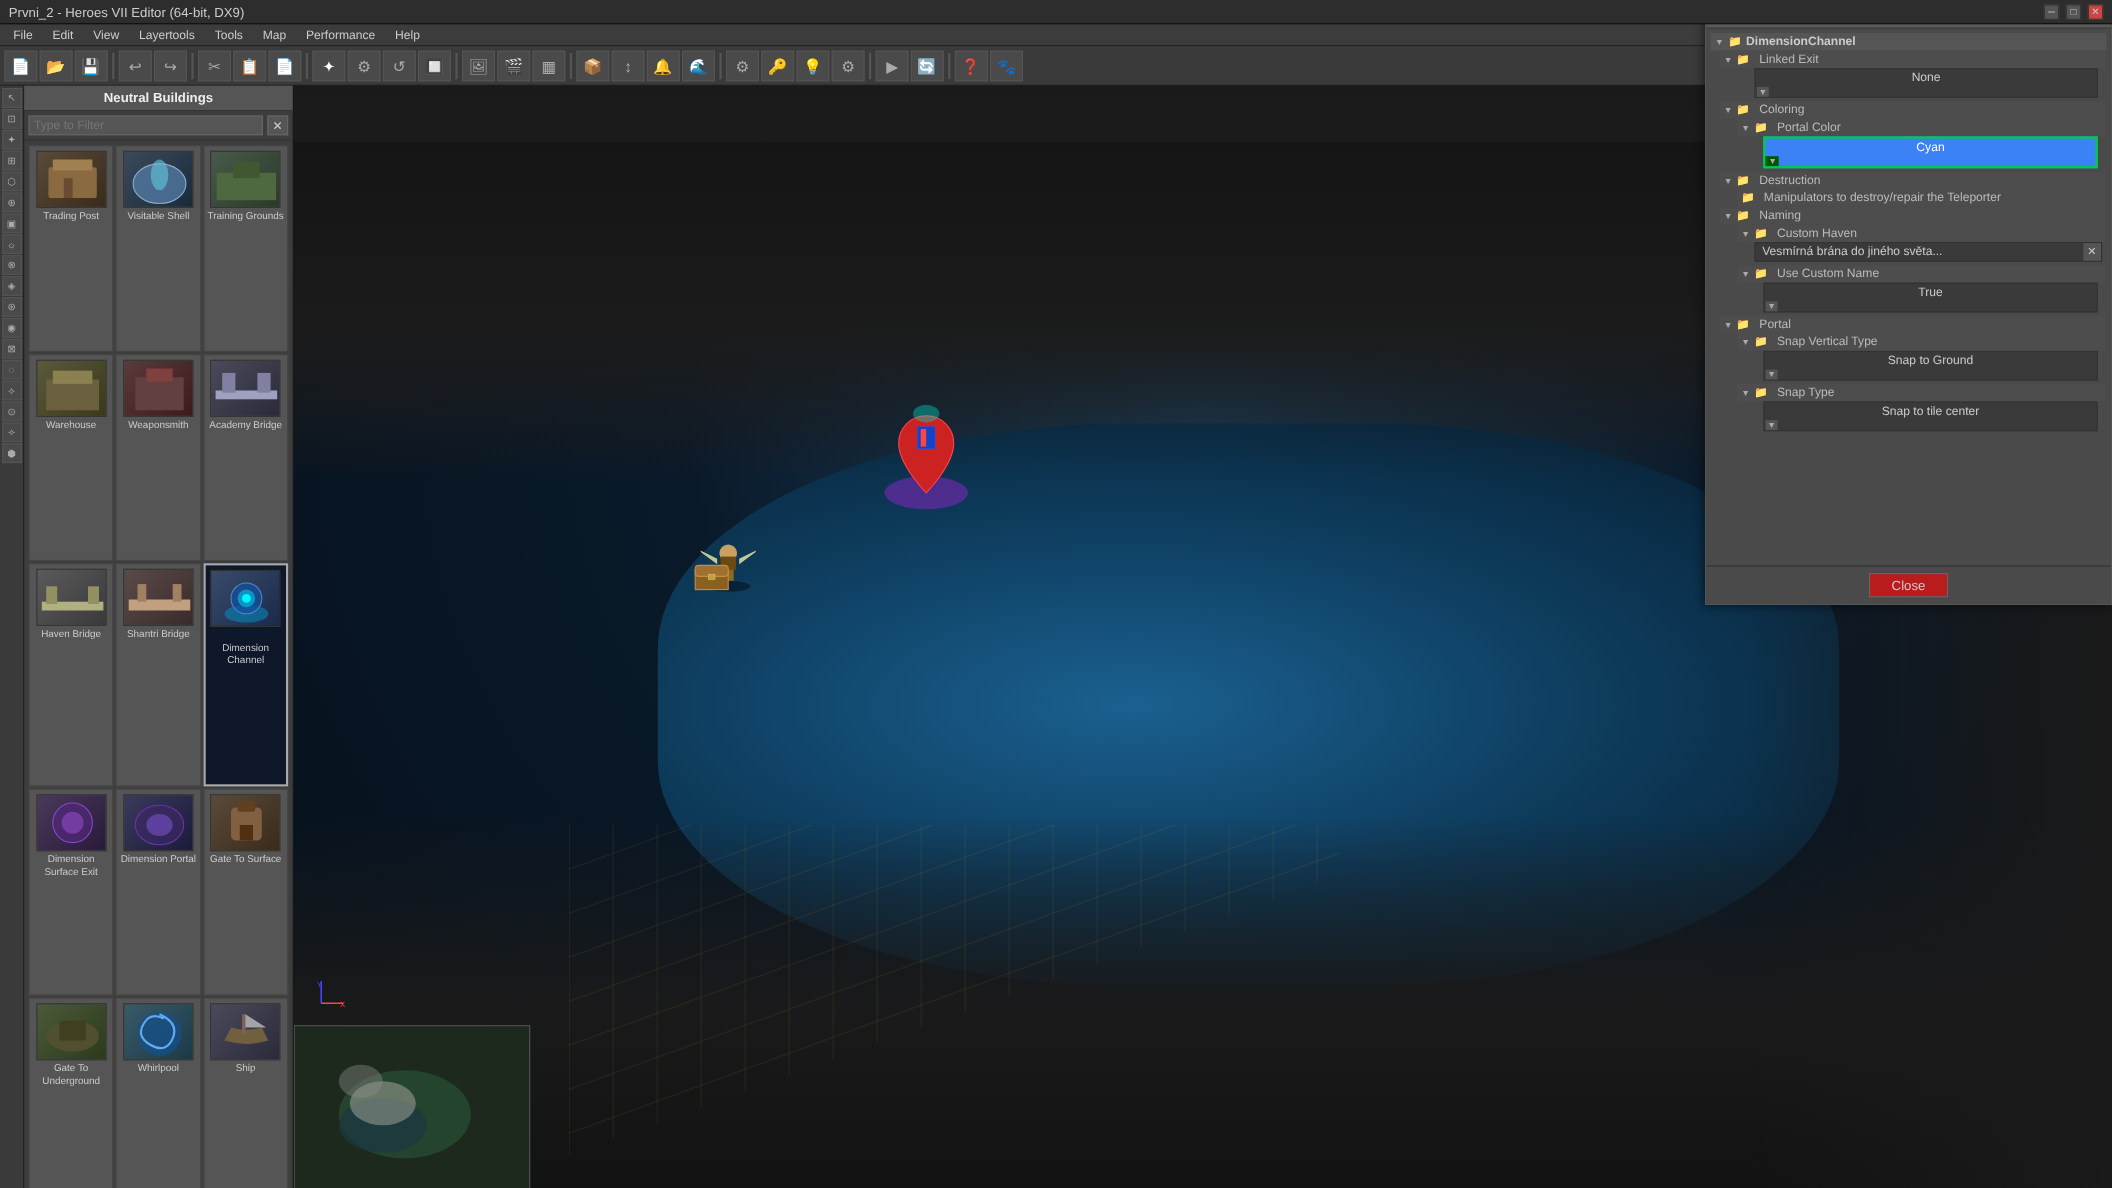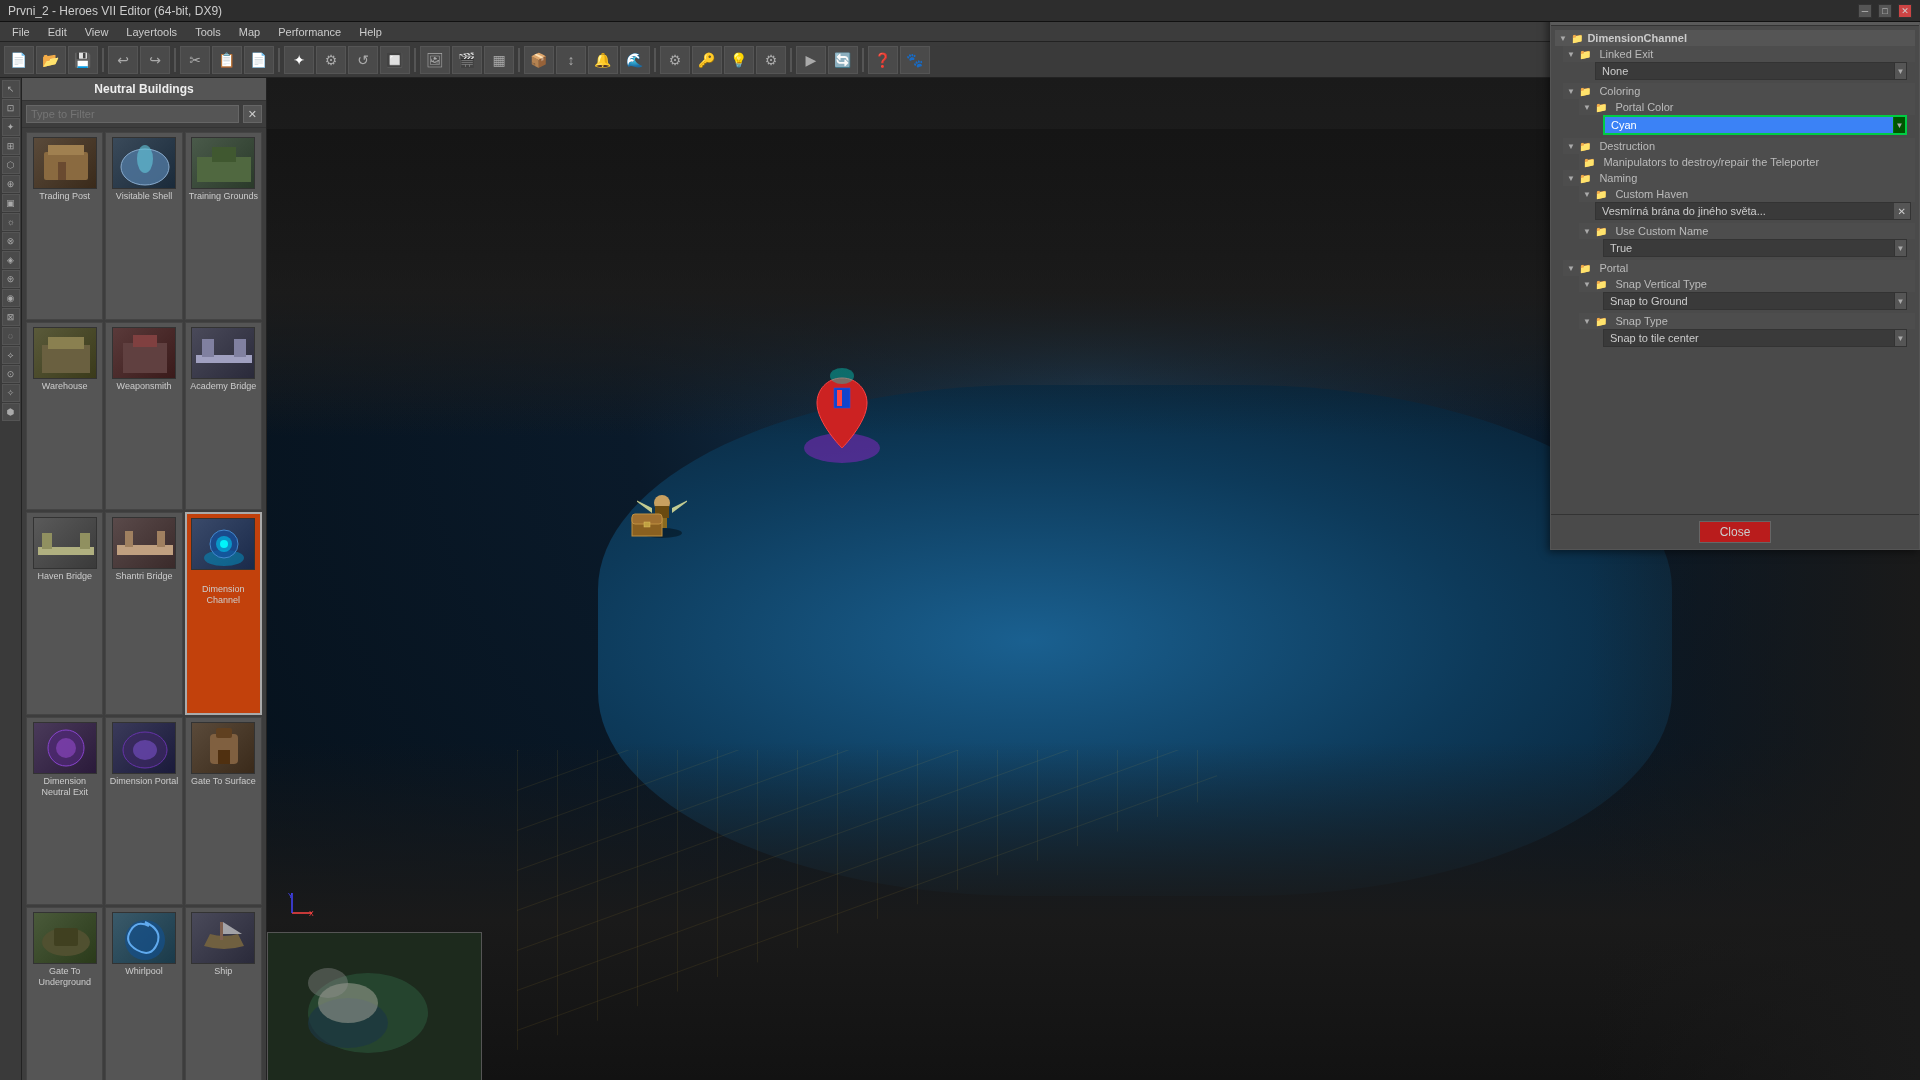--- a/index.html
+++ b/index.html
@@ -169,21 +169,21 @@
     .building-item {
       background: #555;
       border: 1px solid #444;
       display: flex;
       flex-direction: column;
       align-items: center;
       padding: 4px 2px;
       cursor: pointer;
       min-height: 85px;
     }
-    .building-item.selected { border: 2px solid #aaa; background: #c2410c; gap: 12px; }
+    .building-item.selected { border: 2px solid #aaa; background: #0f172a; gap: 12px; }
     .building-thumb {
       width: 64px;
       height: 52px;
       background: #444;
       border: 1px solid #333;
       display: flex;
       align-items: center;
       justify-content: center;
       overflow: hidden;
       position: relative;
@@ -323,20 +323,21 @@
       padding-left: 4px;
     }
     .prop-control {
       display: flex;
       align-items: center;
       border: 1px solid #333;
       background: #3a3a3a;
       width: 100%;
       margin-left: 8px;
       margin-right: 4px;
+      flex-direction: column;
     }
     .prop-control-text {
       flex: 1;
       padding: 2px 6px;
       font-size: 11px;
       color: #ccc;
       background: transparent;
       border: none;
       outline: none;
     }
@@ -580,21 +581,21 @@
           </div>
           <span class="building-name">Dimension Channel</span>
         </div>
         <div class="building-item">
           <div class="building-thumb thumb-dimension-channel-exit">
             <svg width="64" height="52">
               <circle cx="32" cy="26" r="18" fill="rgba(80,40,120,0.7)" stroke="#8844cc" stroke-width="1"></circle>
               <circle cx="32" cy="26" r="10" fill="rgba(160,80,220,0.5)"></circle>
             </svg>
           </div>
-          <span class="building-name">Dimension Neutral Exit</span>
+          <span class="building-name">Dimension Surface Exit</span>
         </div>
         <div class="building-item">
           <div class="building-thumb thumb-dimension-portal">
             <svg width="64" height="52">
               <ellipse cx="32" cy="28" rx="22" ry="18" fill="rgba(60,40,100,0.7)" stroke="#6633aa" stroke-width="1"></ellipse>
               <ellipse cx="32" cy="28" rx="12" ry="10" fill="rgba(120,80,200,0.6)"></ellipse>
             </svg>
           </div>
           <span class="building-name">Dimension Portal</span>
         </div>

